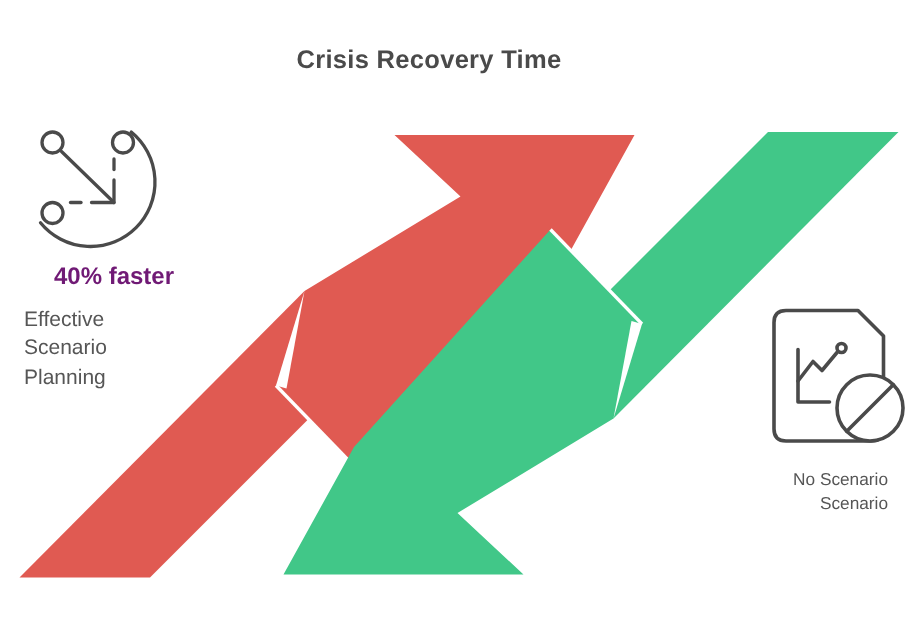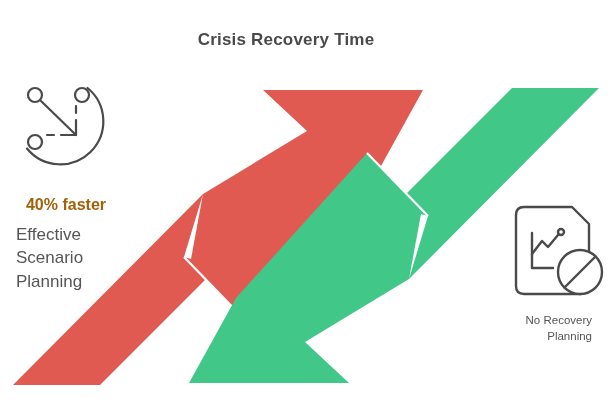--- a/index.html
+++ b/index.html
@@ -7,24 +7,24 @@
     position:relative;width:612px;height:414px;background:#ffffff;overflow:hidden;
     font-family:"Liberation Sans",sans-serif;
   }
   .canvas svg{position:absolute;left:0;top:0;}
   .title{
     position:absolute;top:30px;left:0;width:572px;text-align:center;
     font-size:17px;font-weight:700;color:#4a4a4a;letter-spacing:.2px;
   }
   .left-callout{position:absolute;left:16px;top:176px;width:100px;}
   .left-callout .headline{
-    font-size:16px;font-weight:700;color:#a16207;text-align:center;line-height:1.1;margin-top:20px;
+    font-size:16px;font-weight:700;color:#701a75;text-align:right;line-height:1.1;
   }
   .left-callout .desc{
-    margin-top:9px;font-size:17px;color:#565656;text-align:left;line-height:1.4;
+    margin-top:9px;font-size:14px;color:#565656;text-align:left;line-height:1.4;
   }
   .right-callout{position:absolute;right:20px;top:300px;width:92px;text-align:right;}
   .right-callout .headline{
     font-size:15.5px;font-weight:700;color:#3bc583;line-height:1.15;
   }
   .right-callout .desc{
     margin-top:12px;font-size:11.5px;color:#565656;line-height:1.4;
   }
 </style>
 </head>
@@ -70,16 +70,16 @@
   </svg>
 
   <div class="title">Crisis Recovery Time</div>
 
   <div class="left-callout">
     <div class="headline">40% faster</div>
     <div class="desc">Effective Scenario Planning</div>
   </div>
 
   <div class="right-callout">
-    <div class="desc">No Recovery Planning</div>
+    <div class="desc">No Scenario Scenario</div>
   </div>
 
 </div>
 
 </body></html>

